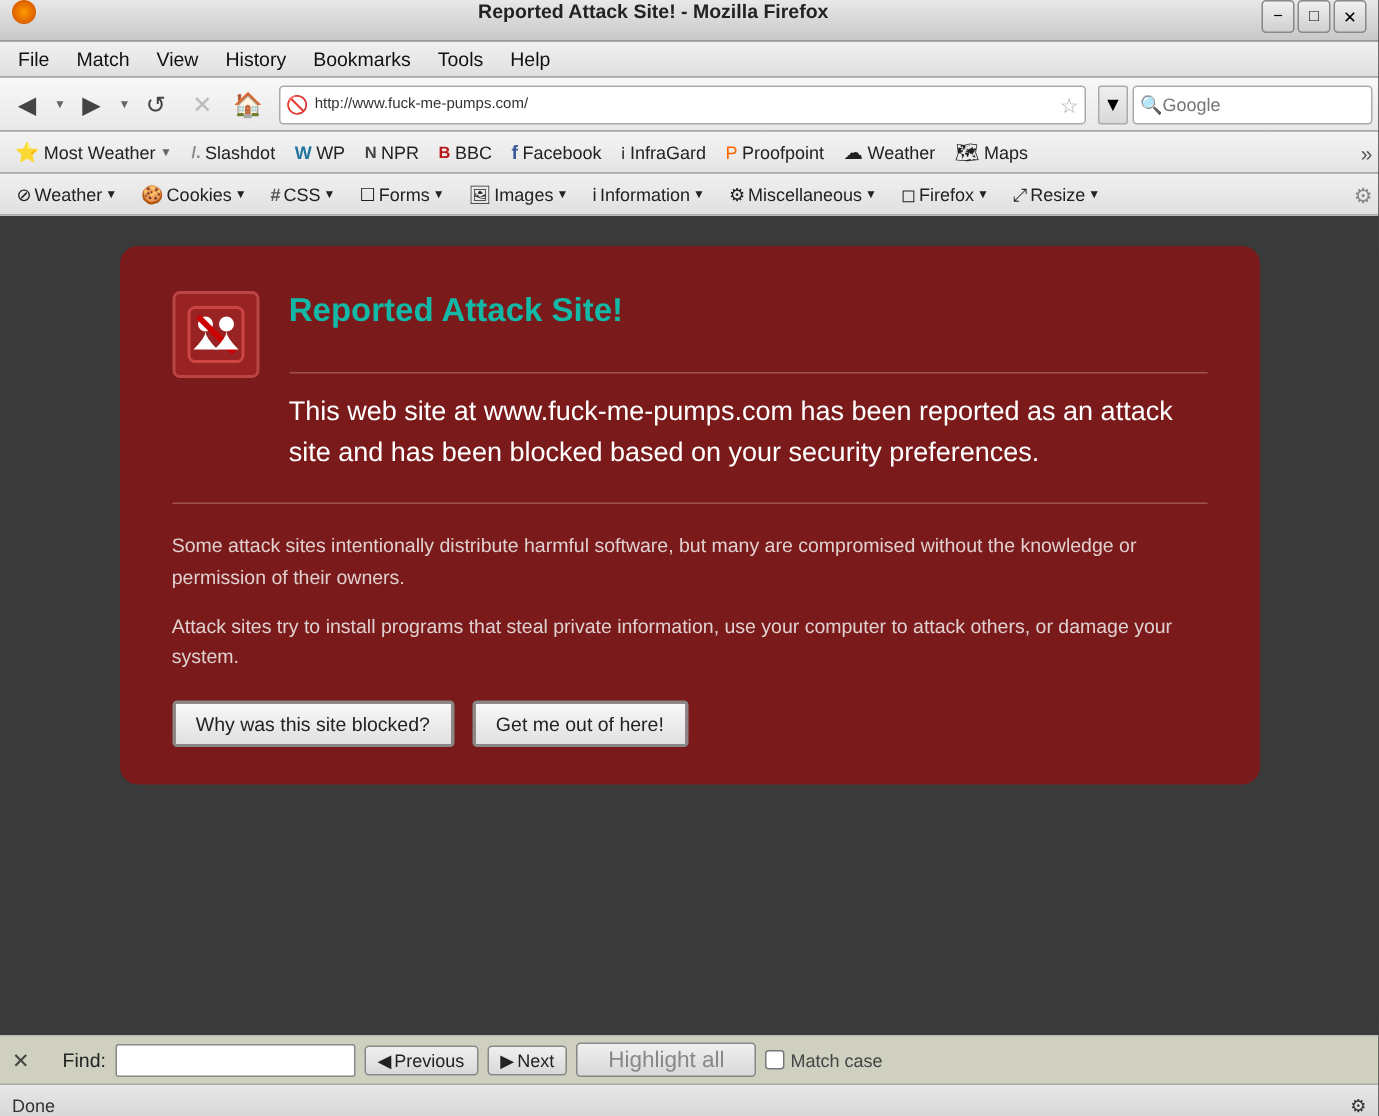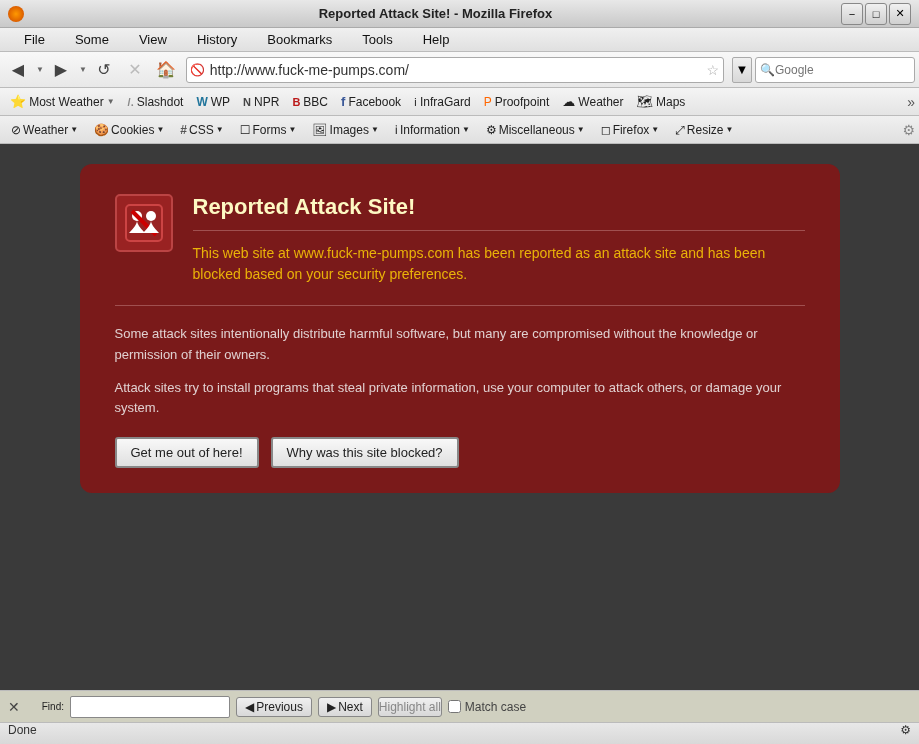--- a/index.html
+++ b/index.html
@@ -3,21 +3,21 @@
   <meta charset="utf-8">
   <style>
     * { margin: 0; padding: 0; box-sizing: border-box; }
     body { width: 919px; height: 744px; background: #4a4a4a; font-family: Arial, sans-serif; font-size: 13px; overflow: hidden; }
 
     
     .title-bar {
       background: linear-gradient(to bottom, #e8e8e8, #c8c8c8);
       height: 28px;
       display: flex;
-      align-items: center;
+      align-items: flex-start;
       justify-content: space-between;
       padding: 0 8px;
       border-bottom: 1px solid #aaa;
     }
     .title-bar-title { font-size: 13px; font-weight: bold; color: #222; flex: 1; text-align: center; }
     .window-controls { display: flex; gap: 2px; }
     .win-btn {
       width: 22px; height: 22px; border: 1px solid #888; border-radius: 3px;
       background: linear-gradient(to bottom, #f0f0f0, #d0d0d0);
       cursor: pointer; display: flex; align-items: center; justify-content: center; font-size: 11px;
@@ -32,21 +32,20 @@
       padding: 0 4px;
       border-bottom: 1px solid #bbb;
       gap: 2px;
     }
     .menu-item {
       padding: 2px 8px;
       font-size: 13px;
       color: #111;
       cursor: pointer;
       border-radius: 3px;
-      margin-left: 12px;
     }
 
     
     .nav-toolbar {
       background: linear-gradient(to bottom, #f8f8f8, #e8e8e8);
       height: 36px;
       display: flex;
       align-items: center;
       padding: 0 4px;
       border-bottom: 1px solid #bbb;
@@ -65,21 +64,21 @@
       display: flex;
       align-items: center;
       background: #fff;
       border: 1px solid #aaa;
       border-radius: 3px;
       height: 26px;
       padding: 0 4px;
       margin: 0 3px;
     }
     .url-security-icon { color: #c00; font-size: 12px; margin-right: 4px; }
-    .url-bar { flex: 1; border: none; outline: none; font-size: 14px; color: #333; background: transparent; }
+    .url-bar { flex: 1; border: none; outline: none; font-size: 10px; color: #333; background: transparent; }
     .url-star { color: #aaa; font-size: 14px; margin-left: 4px; cursor: pointer; }
     .url-dropdown { margin-left: 2px; cursor: pointer; background: linear-gradient(to bottom, #f0f0f0, #d8d8d8); border: 1px solid #aaa; height: 26px; width: 20px; display: flex; align-items: center; justify-content: center; border-radius: 2px; }
 
     .search-container {
       display: flex;
       align-items: center;
       background: #fff;
       border: 1px solid #aaa;
       border-radius: 3px;
       height: 26px;
@@ -146,28 +145,28 @@
     }
 
     .warning-header {
       display: flex;
       align-items: flex-start;
       gap: 20px;
       margin-bottom: 20px;
     }
 
     .warning-title-section h1 {
-      font-size: 22px; font-weight: bold; color: #fef9c3;
-      margin-bottom: 10px;
+      font-size: 22px; font-weight: bold; color: #14b8a6;
+      margin-bottom: 28px;
     }
     .warning-divider {
       border: none; border-top: 1px solid #a05050; margin: 0 0 12px 0;
     }
     .warning-title-section p {
-      font-size: 14px; line-height: 1.5; color: #eab308;
+      font-size: 18px; line-height: 1.5; color: #ffffff;
     }
 
     .warning-body-divider {
       border: none; border-top: 1px solid #a05050; margin: 18px 0;
     }
 
     .warning-body p {
       font-size: 13px; line-height: 1.6; color: #e0d0d0; margin-bottom: 12px;
     }
 
@@ -192,46 +191,46 @@
     .find-bar {
       background: #d0d0c0;
       height: 32px;
       display: flex;
       align-items: center;
       padding: 0 8px;
       border-top: 1px solid #bbb;
       gap: 6px;
     }
     .find-close { font-size: 14px; color: #444; cursor: pointer; }
-    .find-label { font-size: 10px; color: #222; padding-left: 16px; }
+    .find-label { font-size: 13px; color: #222; padding-left: 16px; }
     .find-input {
       height: 22px; border: 1px solid #888; border-radius: 2px; padding: 0 4px;
       font-size: 13px; width: 160px;
     }
     .find-btn {
       display: flex; align-items: center; gap: 2px;
       padding: 2px 8px; font-size: 12px; color: #222;
       background: linear-gradient(to bottom, #f0f0f0, #d8d8d8);
       border: 1px solid #888; border-radius: 3px; cursor: pointer;
     }
     .find-highlight-btn {
       display: flex; align-items: center; gap: 2px;
-      padding: 2px 0; font-size: 12px; color: #888;
+      padding: 2px 20px; font-size: 15px; color: #888;
       background: linear-gradient(to bottom, #f0f0f0, #d8d8d8);
       border: 1px solid #888; border-radius: 3px; cursor: pointer; text-align: right;
     }
     .find-matchcase { display: flex; align-items: center; gap: 4px; font-size: 12px; color: #444; cursor: pointer; }
     .find-matchcase input { cursor: pointer; }
 
     
     .status-bar {
       background: linear-gradient(to bottom, #e8e8e8, #d8d8d8);
       height: 22px;
       display: flex;
-      align-items: flex-start;
+      align-items: flex-end;
       padding: 0 8px;
       border-top: 1px solid #bbb;
       font-size: 12px; color: #333;
       justify-content: space-between;
     }
 
     
     .mz-icon {
       width: 58px; height: 58px;
       background: #992222;
@@ -254,21 +253,21 @@
     <span class="title-bar-title">Reported Attack Site! - Mozilla Firefox</span>
     <div class="window-controls">
       <button class="win-btn">−</button>
       <button class="win-btn">□</button>
       <button class="win-btn">✕</button>
     </div>
   </div>
 
   <div class="menu-bar">
     <span class="menu-item">File</span>
-    <span class="menu-item">Some</span>
+    <span class="menu-item">Match</span>
     <span class="menu-item">View</span>
     <span class="menu-item">History</span>
     <span class="menu-item">Bookmarks</span>
     <span class="menu-item">Tools</span>
     <span class="menu-item">Help</span>
   </div>
 
   <div class="nav-toolbar">
     <button class="nav-btn">◀</button>
     <span class="dropdown-arrow" style="cursor:pointer;">▼</span>
@@ -411,22 +410,22 @@
       </div>
 
       <hr class="warning-body-divider">
 
       <div class="warning-body">
         <p>Some attack sites intentionally distribute harmful software, but many are compromised without the knowledge or permission of their owners.</p>
         <p>Attack sites try to install programs that steal private information, use your computer to attack others, or damage your system.</p>
       </div>
 
       <div class="warning-buttons">
+        <button class="warning-btn">Why was this site blocked?</button>
         <button class="warning-btn">Get me out of here!</button>
-        <button class="warning-btn">Why was this site blocked?</button>
       </div>
 
     </div>
   </div>
 
   <div class="find-bar">
     <span class="find-close">✕</span>
     <span class="find-label">Find:</span>
     <input class="find-input" type="text" value="" style="">
     <button class="find-btn">

